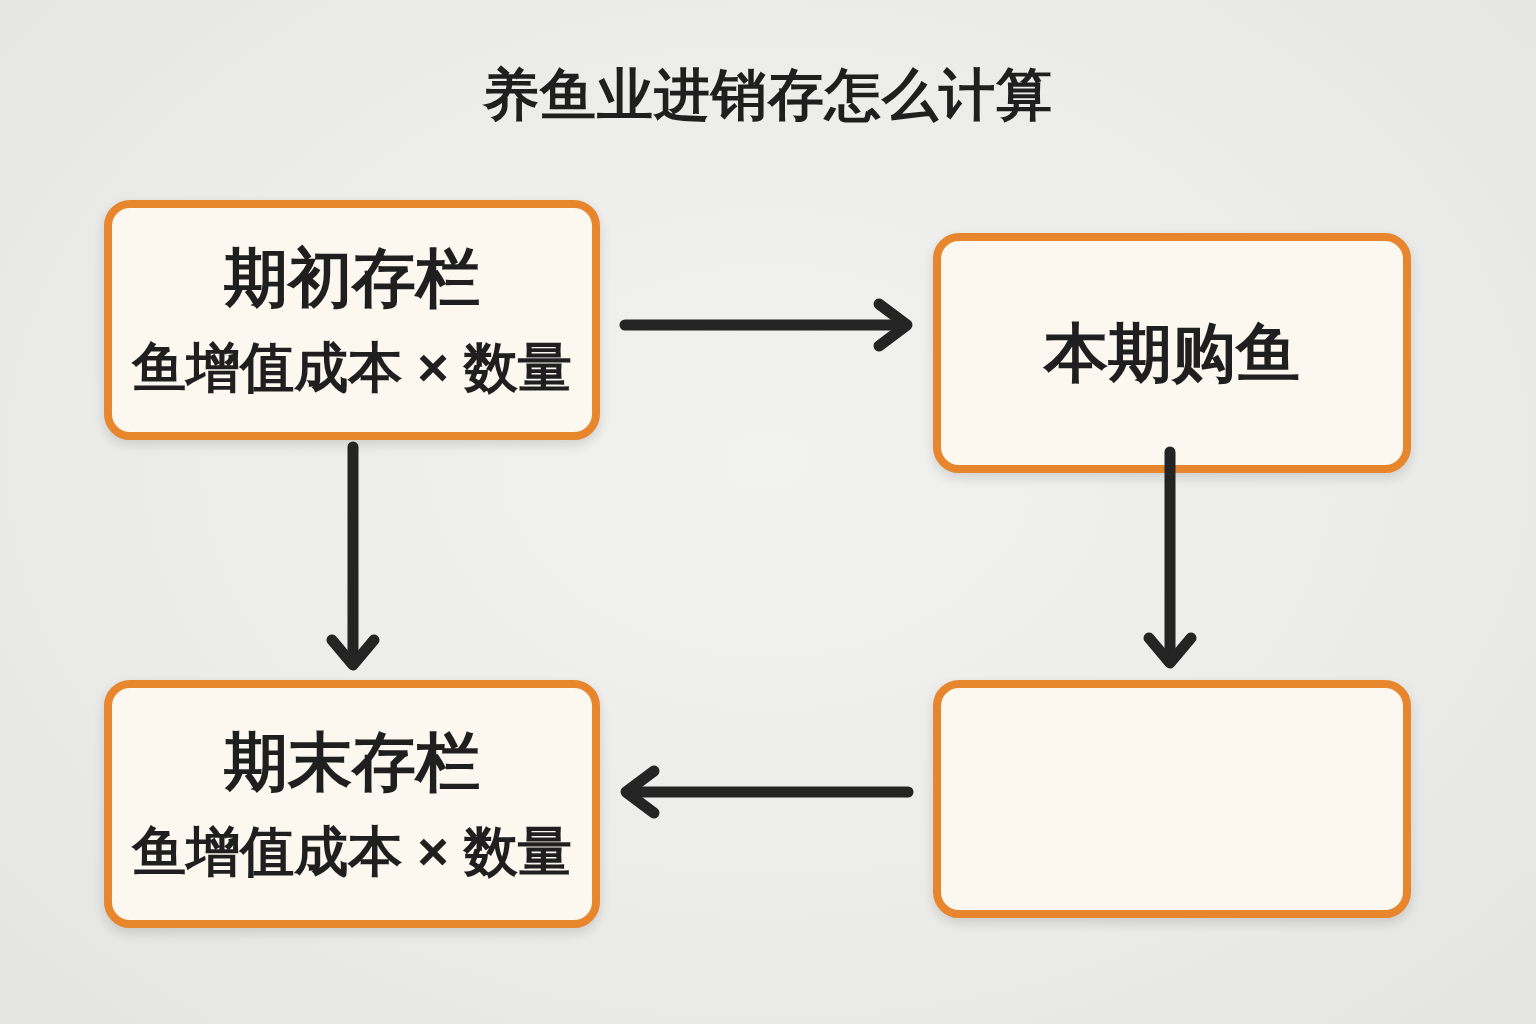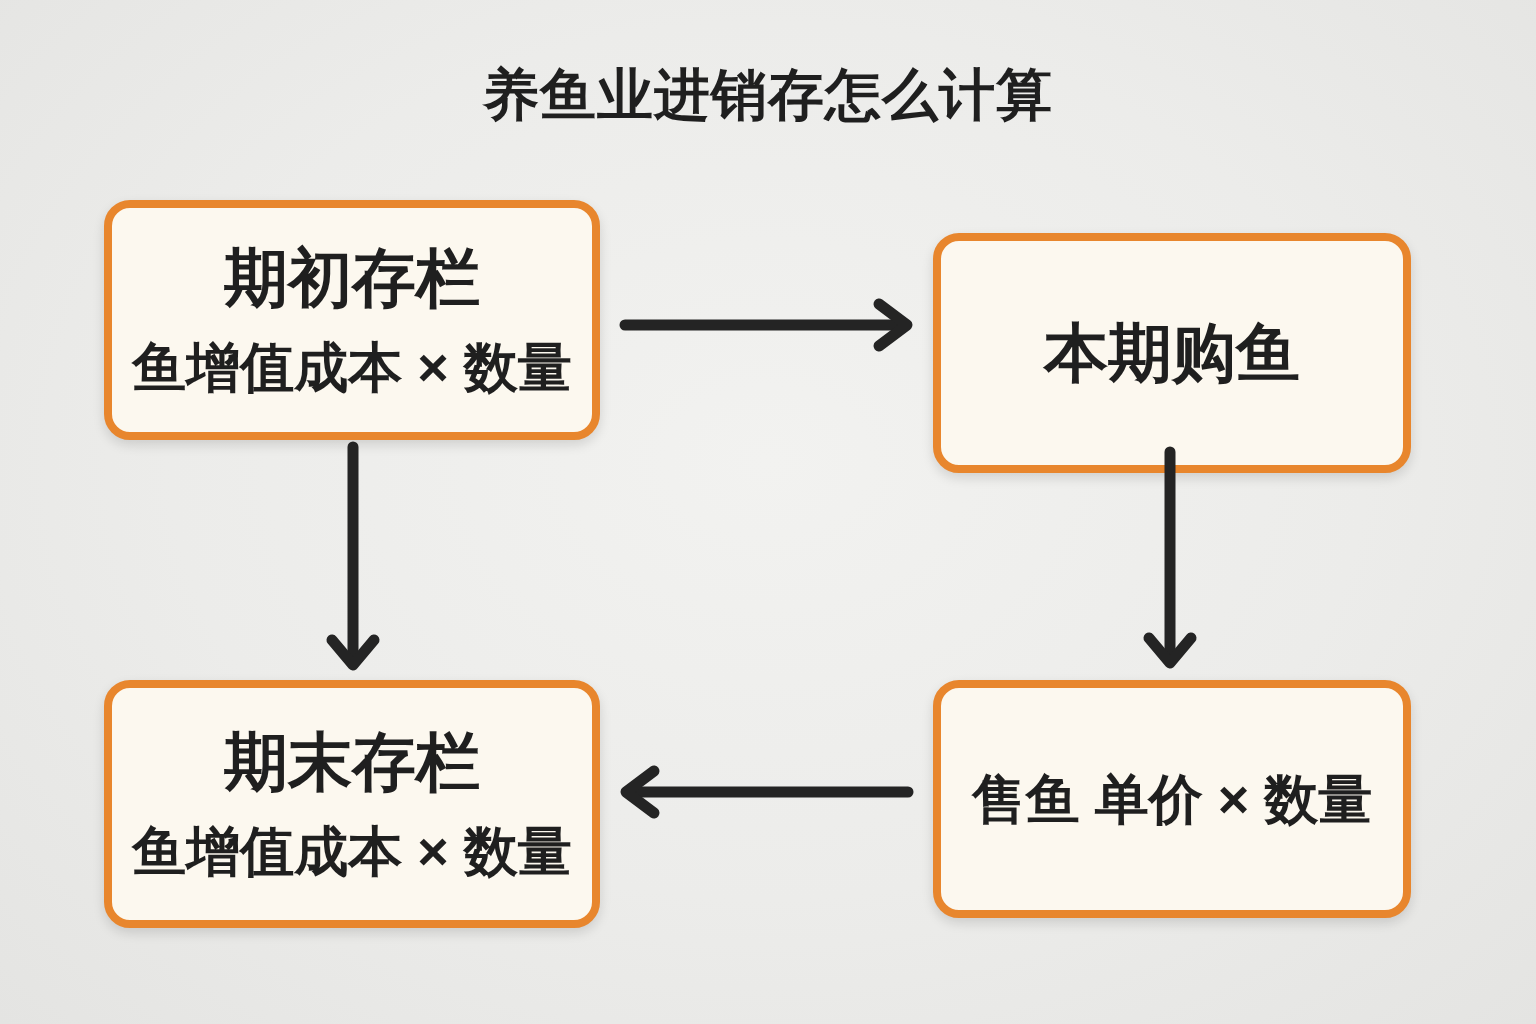--- a/index.html
+++ b/index.html
@@ -81,21 +81,20 @@
 <div class="node" id="node-current-purchase">
   <div class="label">本期购鱼</div>
 </div>
 
 <div class="node" id="node-closing-stock">
   <div class="label">期末存栏</div>
   <div class="formula">鱼增值成本 × 数量</div>
 </div>
 
 <div class="node" id="node-current-sales">
-  <div class="formula">售鱼 单价 × 数量</div>
 </div>
 
 <svg class="edges" viewBox="0 0 1536 1024" xmlns="http://www.w3.org/2000/svg">
 
   <g>
     <path d="M 625 325 L 901 325"></path>
     <path d="M 879 304 L 907 325 L 879 346"></path>
   </g>
 
   <g>

